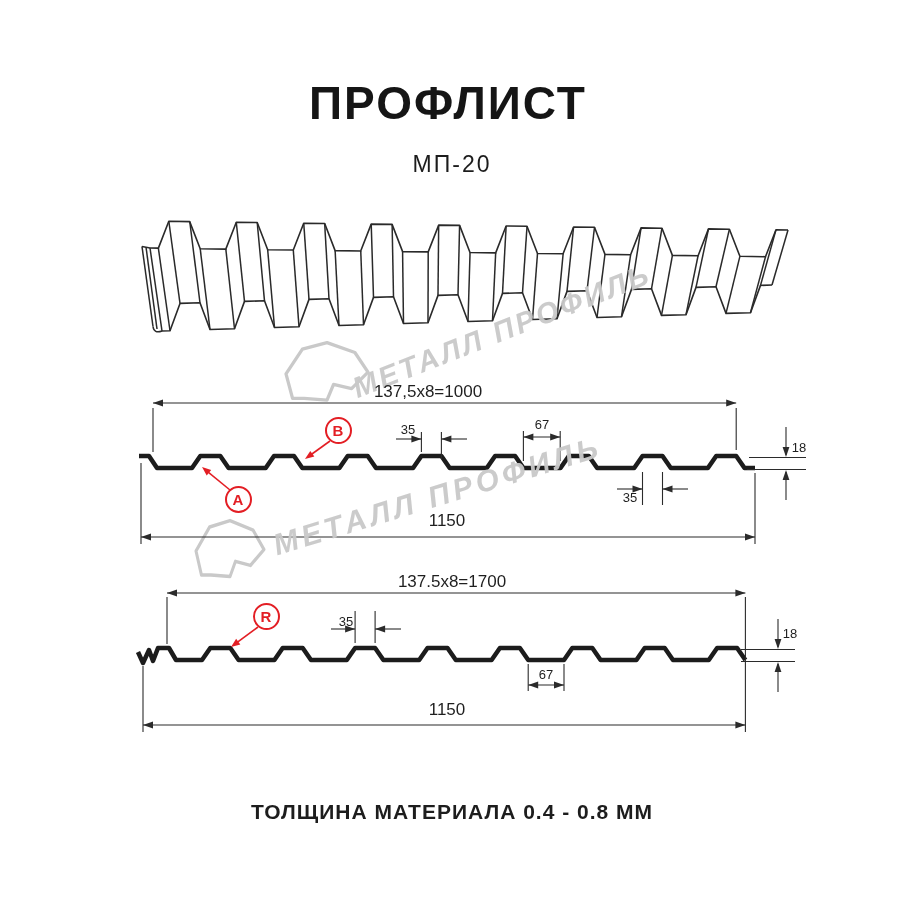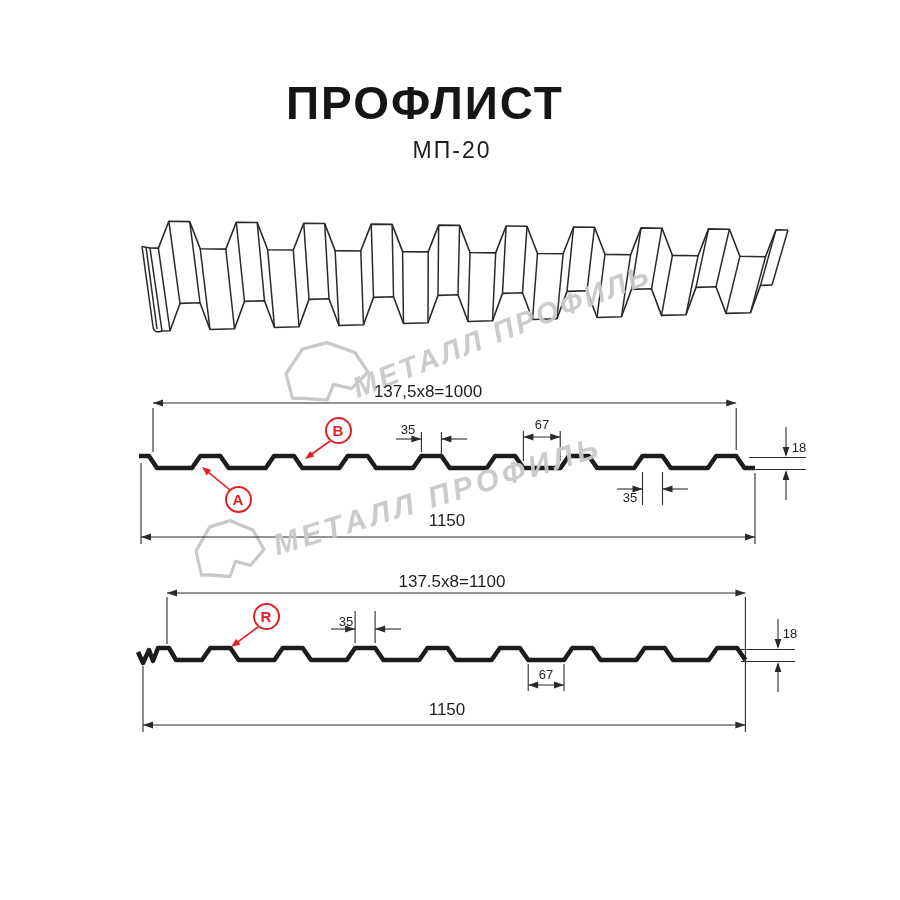--- a/index.html
+++ b/index.html
@@ -147,33 +147,34 @@
         <line x1="330" y1="441" x2="309.869206048709" y2="455.49417164492957" stroke="#e31e24" stroke-width="1.6"></line>
         <polygon points="305,459 310.2587425326057,450.90088727231404 314.3488756135212,456.58162766247455" fill="#e31e24"></polygon>
         <line x1="258" y1="627" x2="235.82134316006847" y2="643.4286346962456" stroke="#e31e24" stroke-width="1.6"></line>
         <polygon points="231,647 236.14871831291262,638.8305018676617 240.31531116729278,644.455402221075" fill="#e31e24"></polygon>
       </g>
   </svg>
 
   <div class="wm" style="left:354px;top:373px;transform:rotate(-21.5deg);">МЕТАЛЛ ПРОФИЛЬ</div>
   <div class="wm" style="left:274px;top:529px;font-size:30px;letter-spacing:4px;transform:rotate(-17deg);">МЕТАЛЛ ПРОФИЛЬ</div>
 
-  <div class="lbl title" style="left:425px;top:103px;text-align:center;">ПРОФЛИСТ</div>
-  <div class="lbl subtitle" style="left:452px;top:150px;">МП-20</div>
+  <div class="lbl title" style="left:448px;top:103px;text-align:center;">ПРОФЛИСТ</div>
+  <div class="lbl subtitle" style="left:452px;top:164px;">МП-20</div>
 
   <div class="lbl dimL" style="left:428px;top:392px;">137,5x8=1000</div>
   <div class="lbl dim" style="left:408px;top:429px;">35</div>
   <div class="lbl dim" style="left:542px;top:424px;">67</div>
   <div class="lbl dim" style="left:630px;top:497px;">35</div>
   <div class="lbl dim" style="left:799px;top:447px;">18</div>
   <div class="lbl dimL" style="left:447px;top:521px;">1150</div>
 
-  <div class="lbl dimL" style="left:452px;top:582px;">137.5x8=1100</div>
+  <div class="lbl dimL" style="left:452px;top:582px;">137.5x8=1700</div>
   <div class="lbl dim" style="left:346px;top:621px;">35</div>
   <div class="lbl dim" style="left:546px;top:674px;">67</div>
   <div class="lbl dim" style="left:790px;top:633px;">18</div>
   <div class="lbl dimL" style="left:447px;top:710px;">1150</div>
 
   <div class="callout" style="left:224.5px;top:485.5px;">A</div>
   <div class="callout" style="left:324.5px;top:416.5px;">B</div>
   <div class="callout" style="left:252.5px;top:602.5px;">R</div>
 
+  <div class="lbl note" style="left:452px;top:812px;">ТОЛЩИНА МАТЕРИАЛА 0.4 - 0.8 ММ</div>
 </div>
 
 </body></html>

